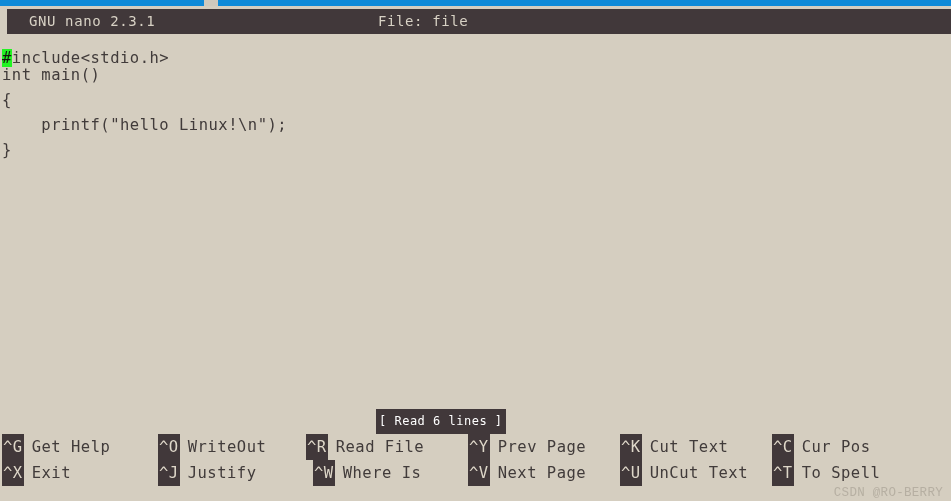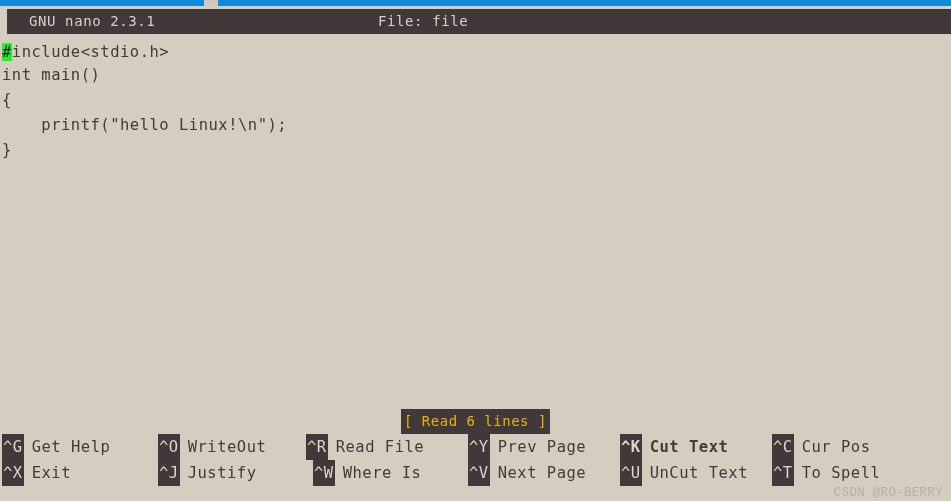--- a/index.html
+++ b/index.html
@@ -75,27 +75,27 @@
     white-space: pre;
     color: #413b3a;
   }
   .cursor-cell {
     background: #22f322;
     color: #17150f;
   }
   
   #status-msg {
     position: absolute;
-    left: 401px; top: 409px;
+    left: 376px; top: 409px;
     height: 25px;
     line-height: 25px;
     padding: 0 3px;
     background: #41383a;
-    color: #eab308;
-    font-size: 14px;
+    color: #ffffff;
+    font-size: 12px;
     letter-spacing: 0.5px;
     white-space: pre;
   }
   
   #shortcutbar {
     position: absolute;
     left: 0; top: 434px;
     width: 951px; height: 52px;
     background: #d5cec0;
   }
@@ -153,36 +153,36 @@
   <div id="os-strip"></div>
   <div id="os-strip-gap"></div>
   <div id="strip-spacer"></div>
 
   <div id="titlebar">
     <span id="title-app">GNU nano 2.3.1</span>
     <span id="title-file">File: file</span>
   </div>
 
   <div id="editor">
-      <div class="code-line" style="top: 2px;"><span class="cursor-cell">#</span><span>include&lt;stdio.h&gt;</span></div>
+      <div class="code-line" style="top: 8px;"><span class="cursor-cell">#</span><span>include&lt;stdio.h&gt;</span></div>
       <div class="code-line" style="top: 25px;"><span>int main()</span></div>
       <div class="code-line" style="top: 50px;"><span>{</span></div>
       <div class="code-line" style="top: 75px;"><span>    printf("hello Linux!\n");</span></div>
       <div class="code-line" style="top: 100px;"><span>}</span></div>
     </div>
 
   <div id="status-msg">[ Read 6 lines ]</div>
 
   <div id="shortcutbar">
     <div class="sc-row r0">
         <div class="sc-item" style="left: 2px;"><span class="sc-key">^G</span><span class="sc-label">Get Help</span></div>
         <div class="sc-item" style="left: 158px;"><span class="sc-key">^O</span><span class="sc-label">WriteOut</span></div>
         <div class="sc-item" style="left: 306px;"><span class="sc-key">^R</span><span class="sc-label">Read File</span></div>
         <div class="sc-item" style="left: 468px;"><span class="sc-key">^Y</span><span class="sc-label">Prev Page</span></div>
-        <div class="sc-item" style="left: 620px; font-weight: bold;"><span class="sc-key">^K</span><span class="sc-label">Cut Text</span></div>
+        <div class="sc-item" style="left: 620px;"><span class="sc-key">^K</span><span class="sc-label">Cut Text</span></div>
         <div class="sc-item" style="left: 772px;"><span class="sc-key">^C</span><span class="sc-label">Cur Pos</span></div>
       </div>
     <div class="sc-row r1">
         <div class="sc-item" style="left: 2px;"><span class="sc-key">^X</span><span class="sc-label">Exit</span></div>
         <div class="sc-item" style="left: 158px;"><span class="sc-key">^J</span><span class="sc-label">Justify</span></div>
         <div class="sc-item" style="left: 313px;"><span class="sc-key">^W</span><span class="sc-label">Where Is</span></div>
         <div class="sc-item" style="left: 468px;"><span class="sc-key">^V</span><span class="sc-label">Next Page</span></div>
         <div class="sc-item" style="left: 772px;"><span class="sc-key">^T</span><span class="sc-label">To Spell</span></div>
         <div class="sc-item" style="left: 620px;"><span class="sc-key">^U</span><span class="sc-label">UnCut Text</span></div>
       </div>

